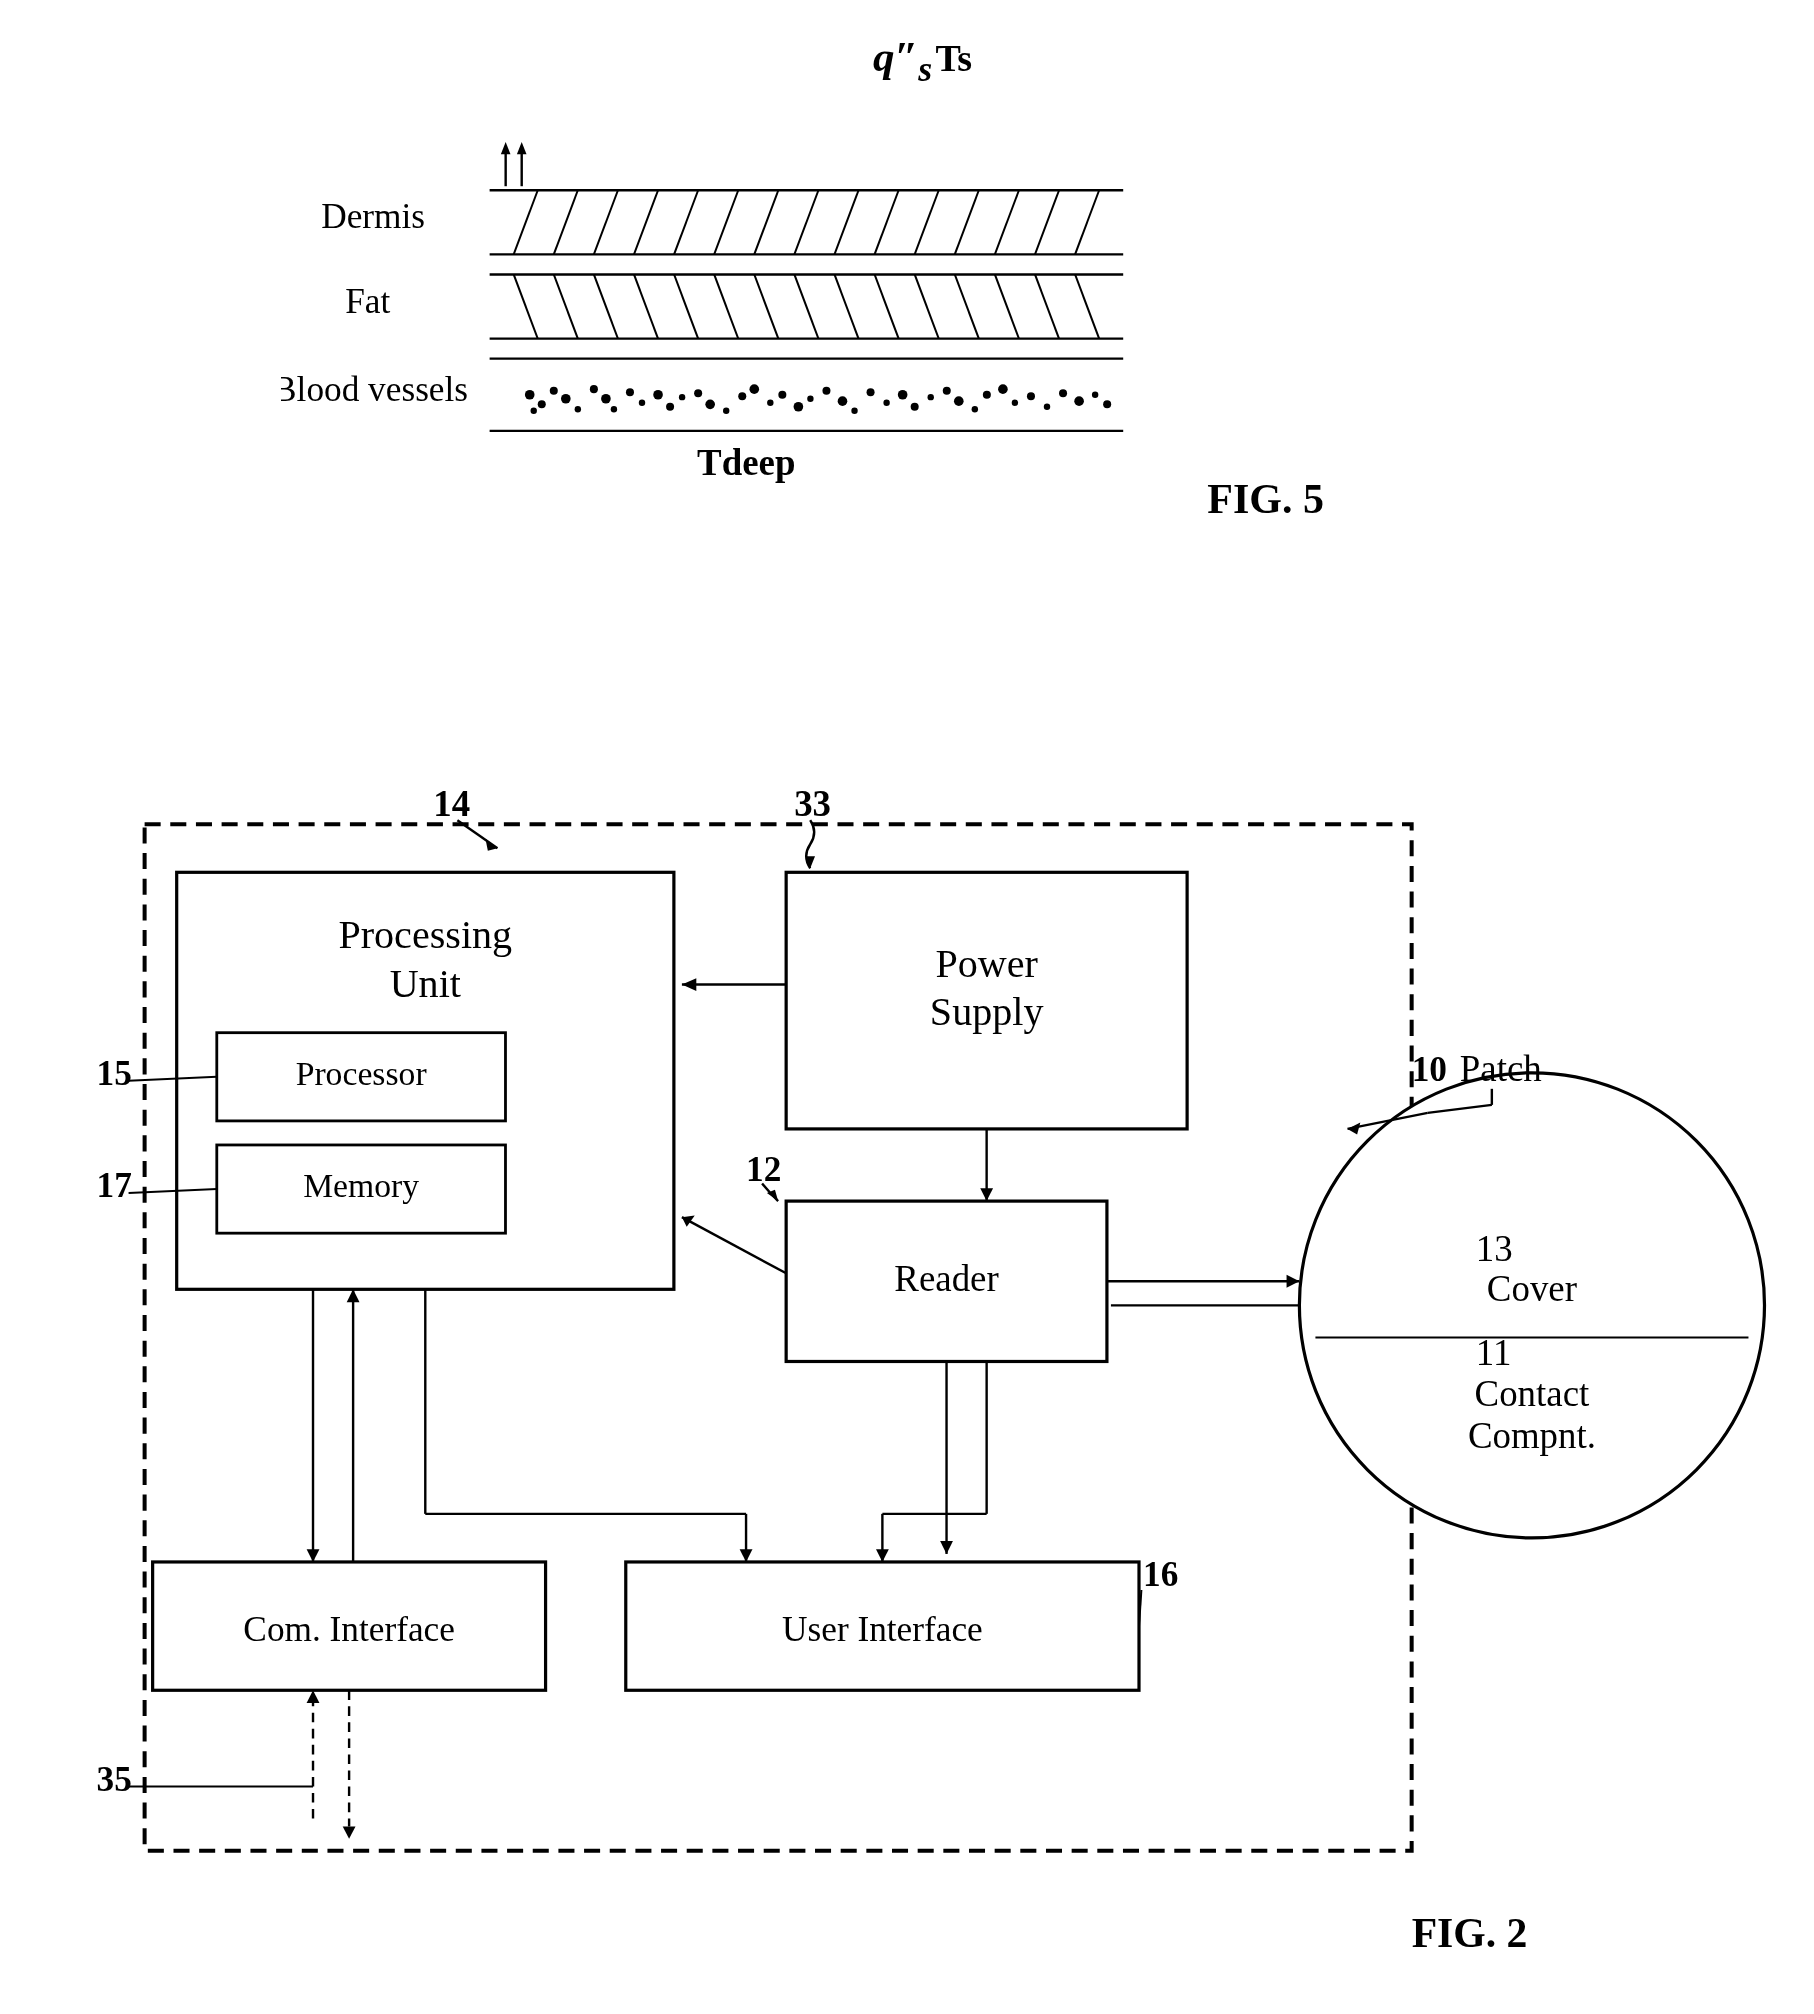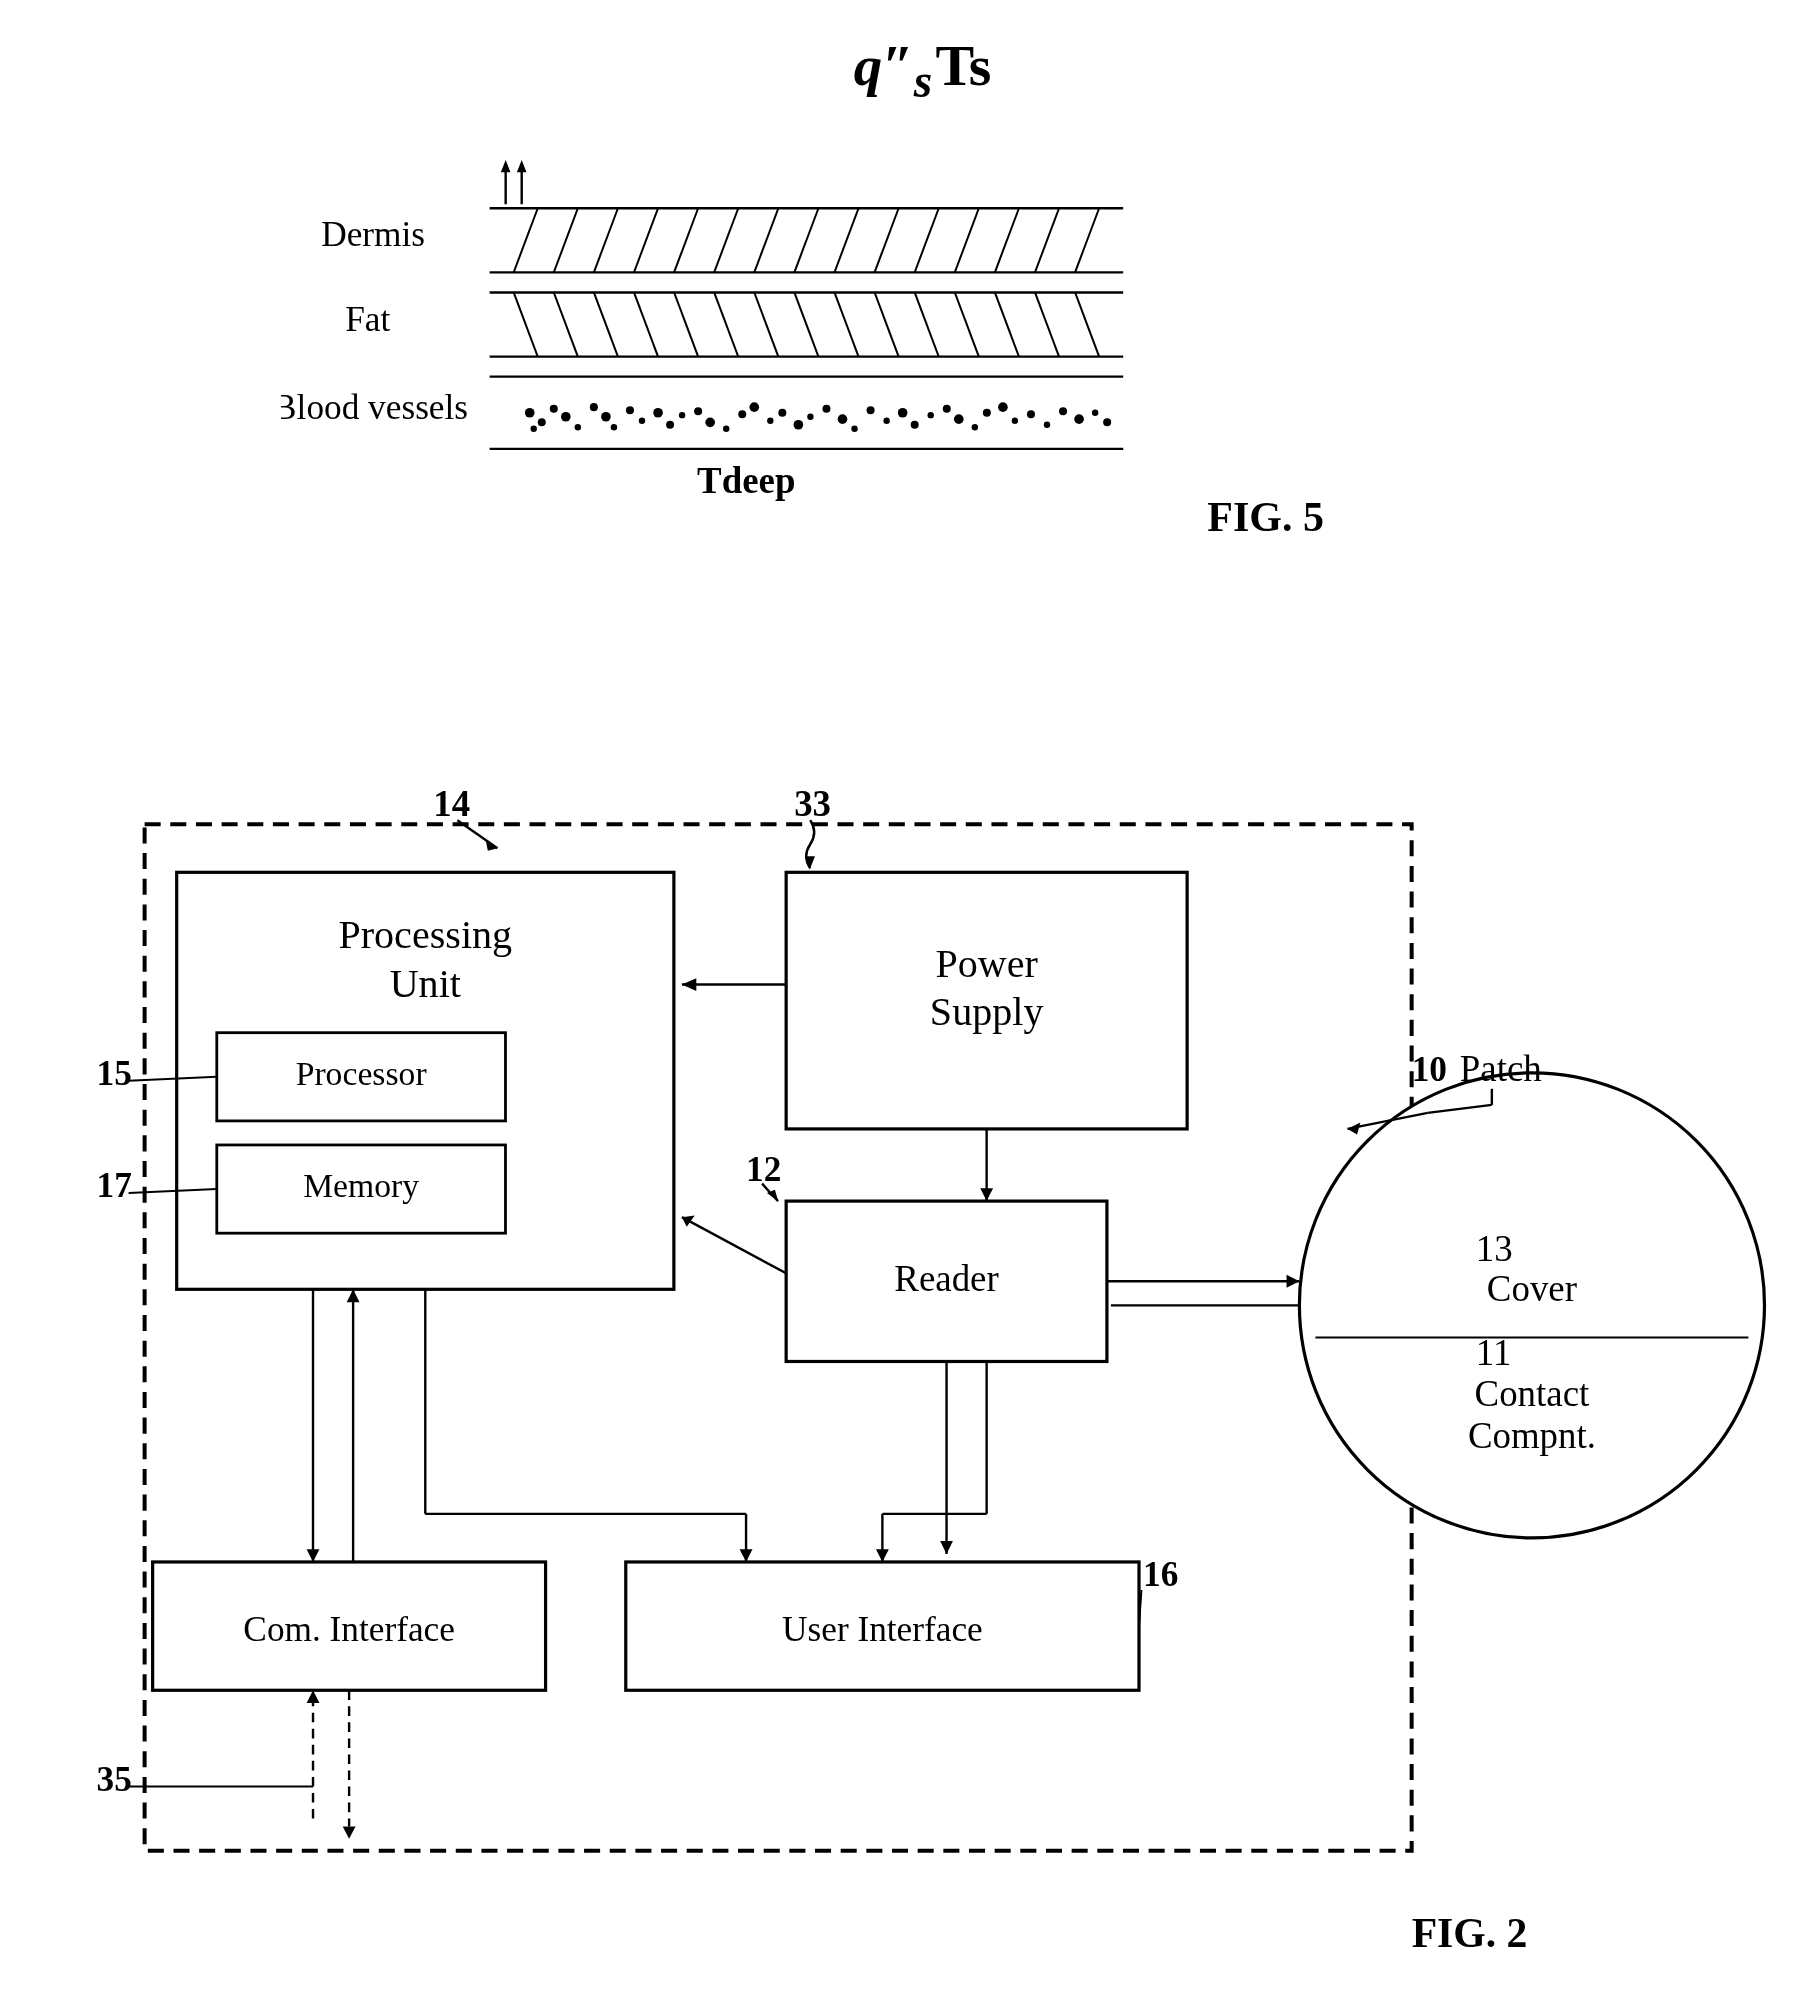--- a/index.html
+++ b/index.html
@@ -34,22 +34,22 @@
     }
   </style>
 </head>
 <body>
 
 <div class="page">
 
   <div class="fig1-container">
 
     <div style="position:relative; text-align:center; margin-bottom:8px; margin-left:160px;">
-      <span style="font-size:57px; font-style:italic; font-weight:bold;">q″<sub>s</sub></span>
-      <span style="font-size:58px; font-weight:bold; ">Ts</span>
+      <span style="font-size:43px; font-style:italic; font-weight:bold;">q″<sub>s</sub></span>
+      <span style="font-size:38px; font-weight:bold; ">Ts</span>
     </div>
 
     <svg width="1123" height="401" style="display:block; margin-left:0px;" viewBox="0 0 1400 500">
 
       <line x1="280" y1="110" x2="280" y2="60" stroke="#000" stroke-width="3"></line>
       <polygon points="280,55 274,70 286,70" fill="#000"></polygon>
       <line x1="300" y1="110" x2="300" y2="60" stroke="#000" stroke-width="3"></line>
       <polygon points="300,55 294,70 306,70" fill="#000"></polygon>
 
       <line x1="260" y1="115" x2="1050" y2="115" stroke="#000" stroke-width="3"></line>

